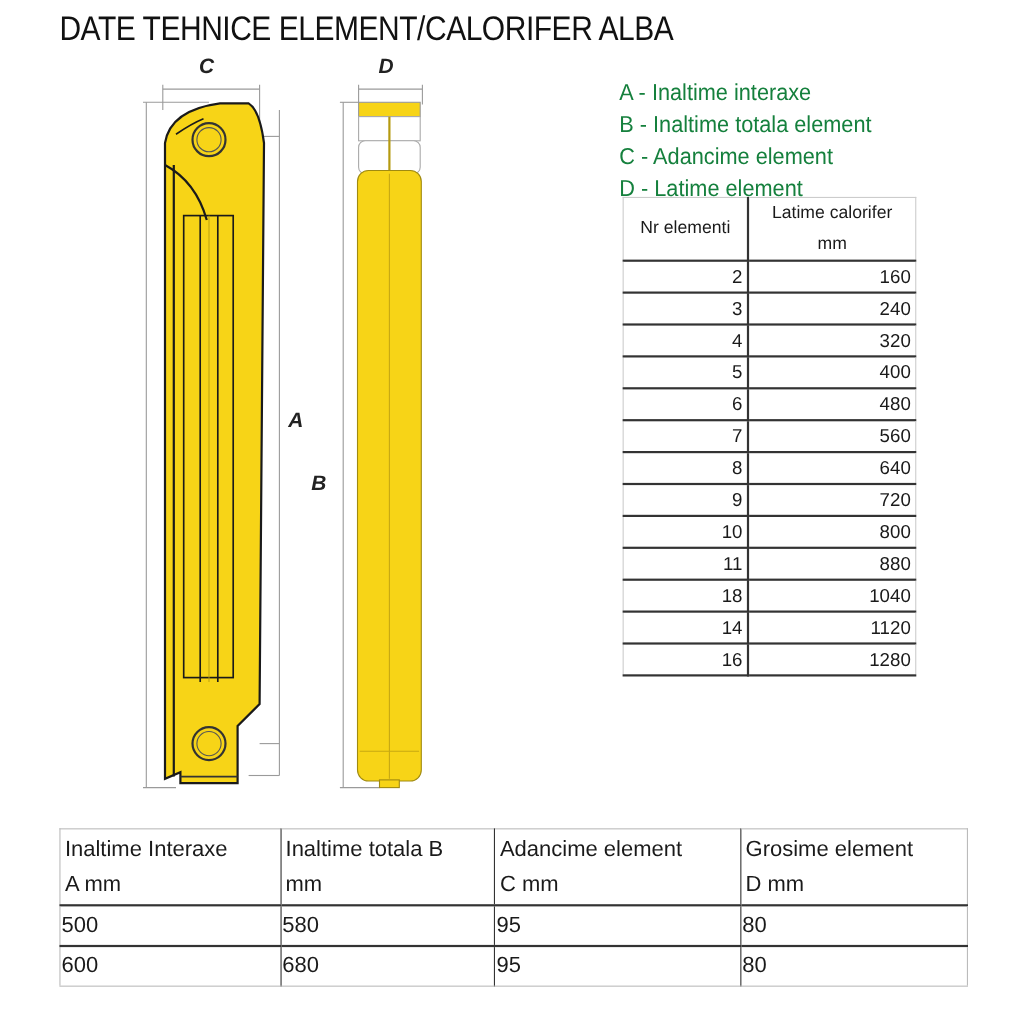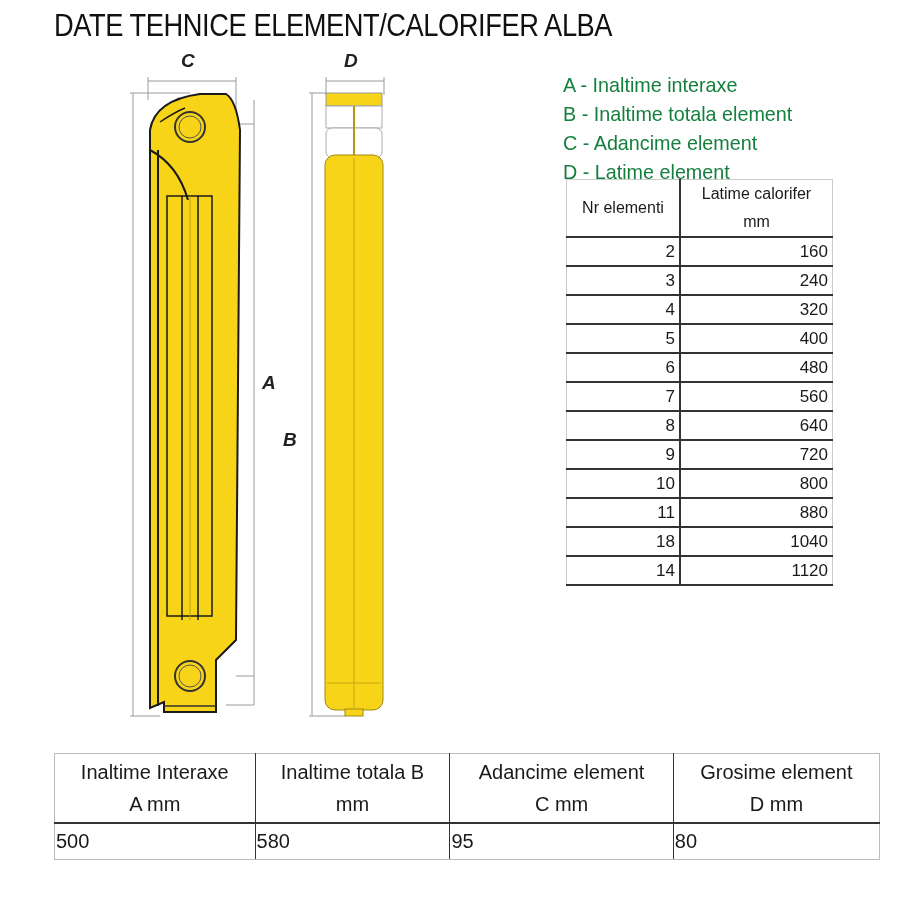--- a/index.html
+++ b/index.html
@@ -10,21 +10,21 @@
     .legend div { white-space:nowrap; transform:scaleX(0.94); transform-origin:left center; }
     .dim-label { position:absolute; font-style:italic; font-weight:bold; font-size:19px; color:#222; }
     table { border-collapse:collapse; position:absolute; }
     .t1 { left:566px; top:179px; width:267px; font-size:17px; }
     .t1 th { font-weight:normal; font-size:16px; line-height:28px; padding:0 4px; border-bottom:2px solid #333; }
     .t1 th.c1 { width:104px; border-right:2px solid #333; text-align:center; }
     .t1 td { height:27px; border-bottom:2px solid #333; text-align:right; padding:0 4px; line-height:27px; }
     .t1 td.c1 { border-right:2px solid #333; }
     .t1 { border-left:1px solid #ccc; border-right:1px solid #ccc; border-top:1px solid #ccc; }
     .t2 { left:54px; top:753px; width:826px; font-size:20px; border:1px solid #bbb; }
-    .t2 th { font-weight:normal; text-align:center; line-height:32px; padding:2px 4px; border-right:1px solid #333; border-bottom:2px solid #333;margin-left:40px; }
+    .t2 th { font-weight:normal; text-align:left; line-height:32px; padding:2px 4px; border-right:1px solid #333; border-bottom:2px solid #333;margin-left:40px; }
     .t2 th:last-child, .t2 td:last-child { border-right:none; }
     .t2 td { text-align:left; height:33px; border-right:1px solid #333; border-bottom:2px solid #333; }
     .t2 tr:last-child td { border-bottom:1px solid #bbb; }
   </style>
 </head>
 <body>
 
 <div class="title">DATE TEHNICE ELEMENT/CALORIFER ALBA</div>
 
 <svg class="diagram" width="920" height="920" viewBox="0 0 920 920">
@@ -141,20 +141,24 @@
         <td>880</td>
       </tr>
     <tr>
         <td class="c1">18</td>
         <td>1040</td>
       </tr>
     <tr>
         <td class="c1">14</td>
         <td>1120</td>
       </tr>
+    <tr>
+        <td class="c1">16</td>
+        <td>1280</td>
+      </tr>
   </tbody>
 </table>
 
 <table class="t2">
   <thead>
     <tr>
       <th>
           <div>Inaltime Interaxe</div>
           <div>A mm</div>
         </th>
@@ -172,14 +176,20 @@
         </th>
     </tr>
   </thead>
   <tbody>
     <tr>
       <td>500</td>
       <td>580</td>
       <td>95</td>
       <td>80</td>
     </tr>
+    <tr>
+      <td>600</td>
+      <td>680</td>
+      <td>95</td>
+      <td>80</td>
+    </tr>
   </tbody>
 </table>
 
 </body></html>

